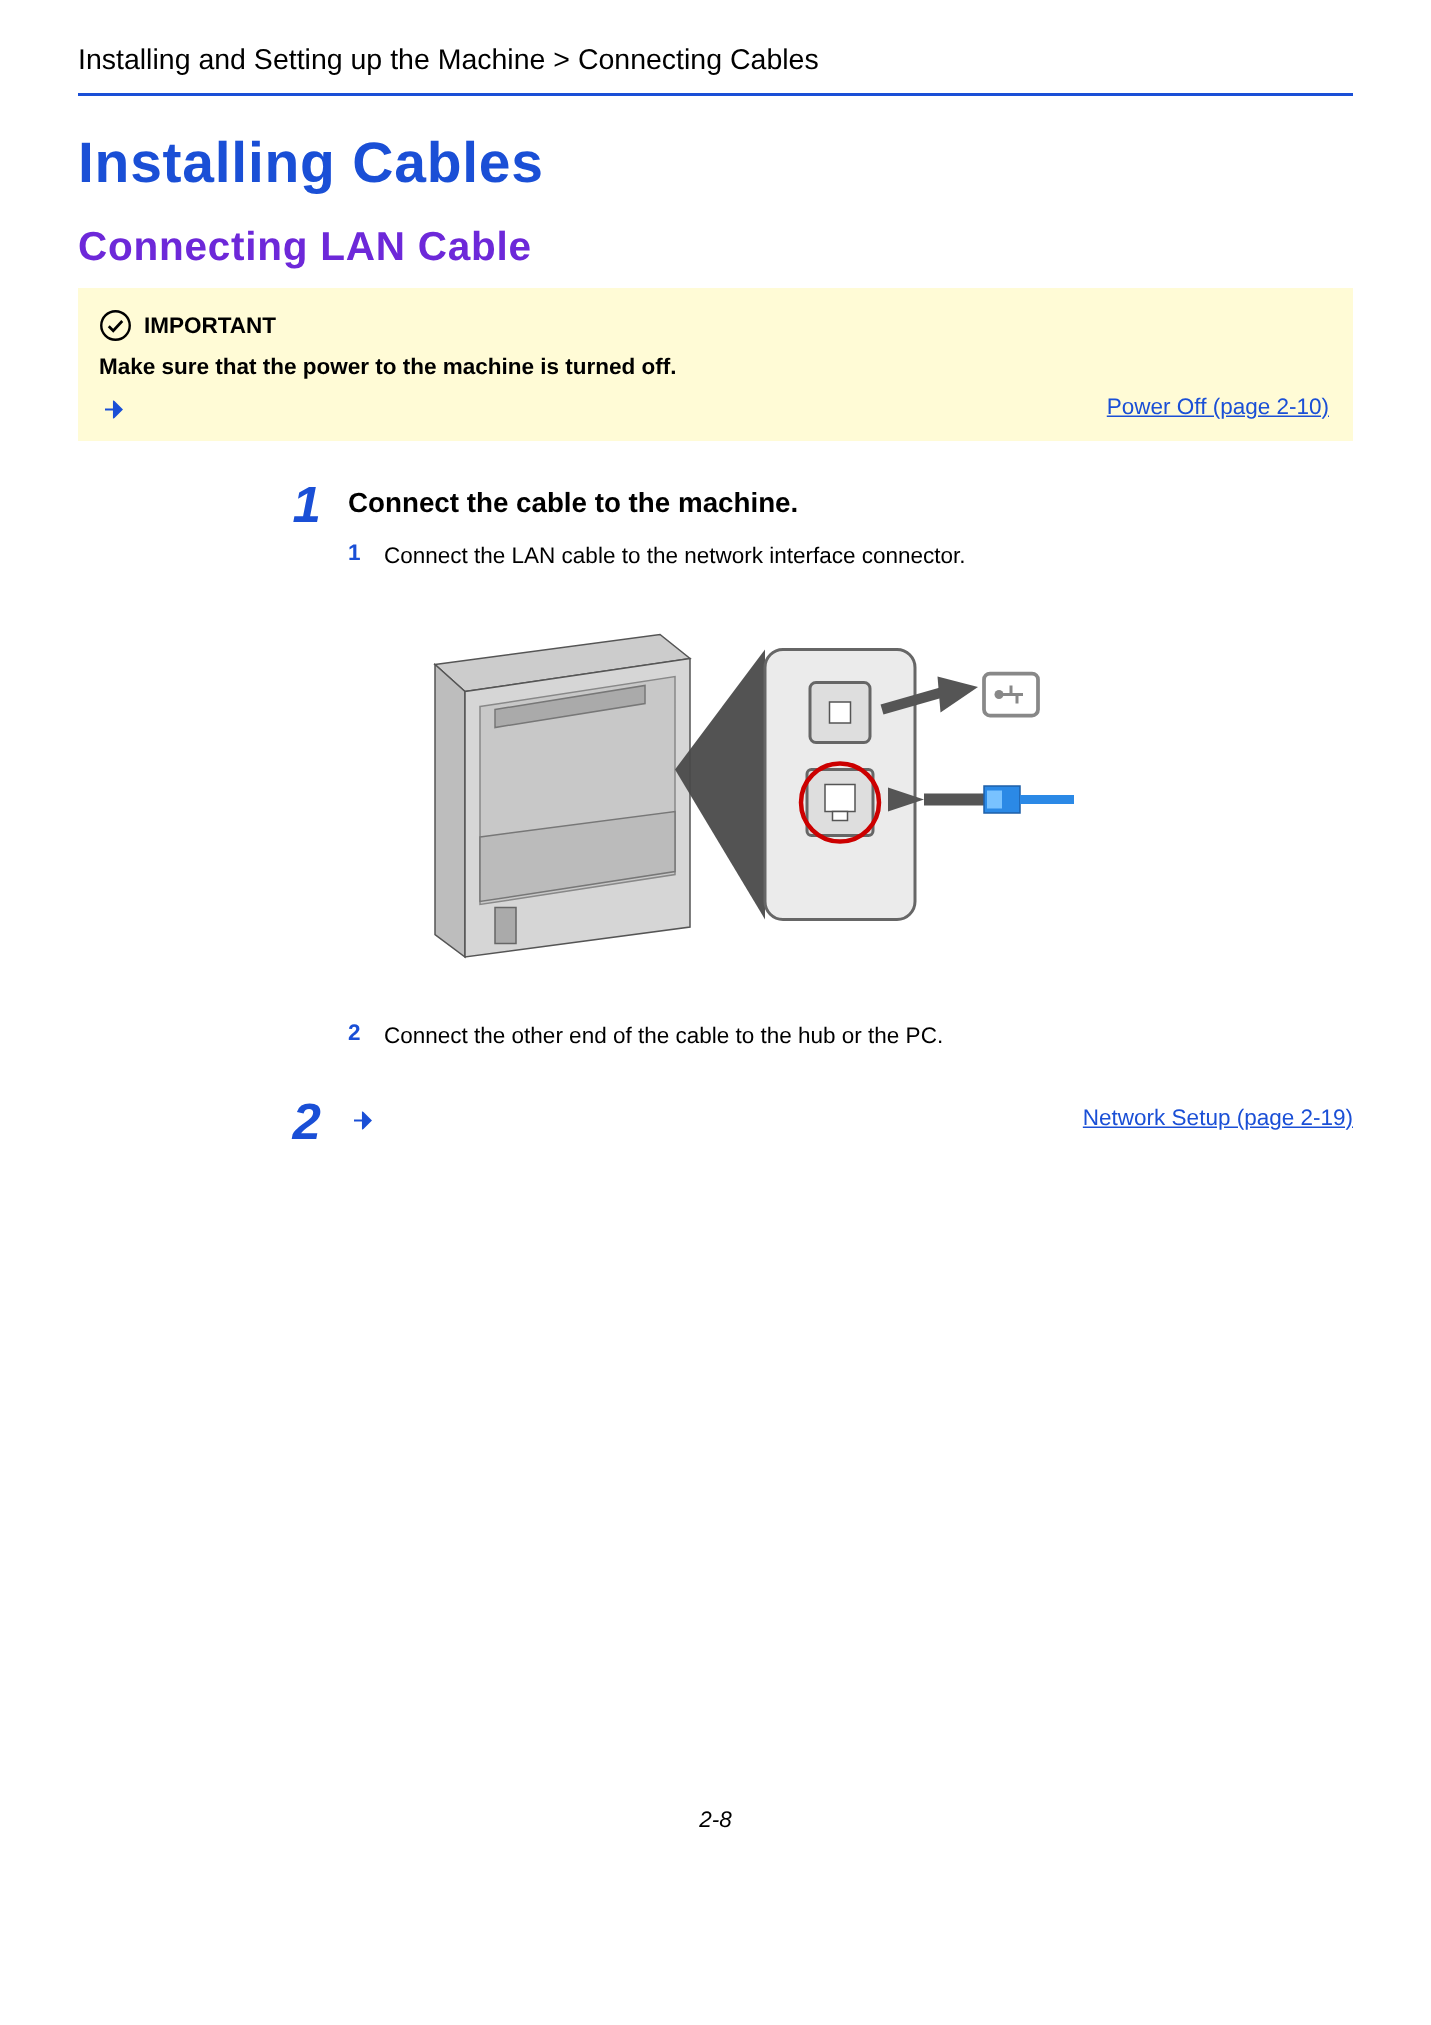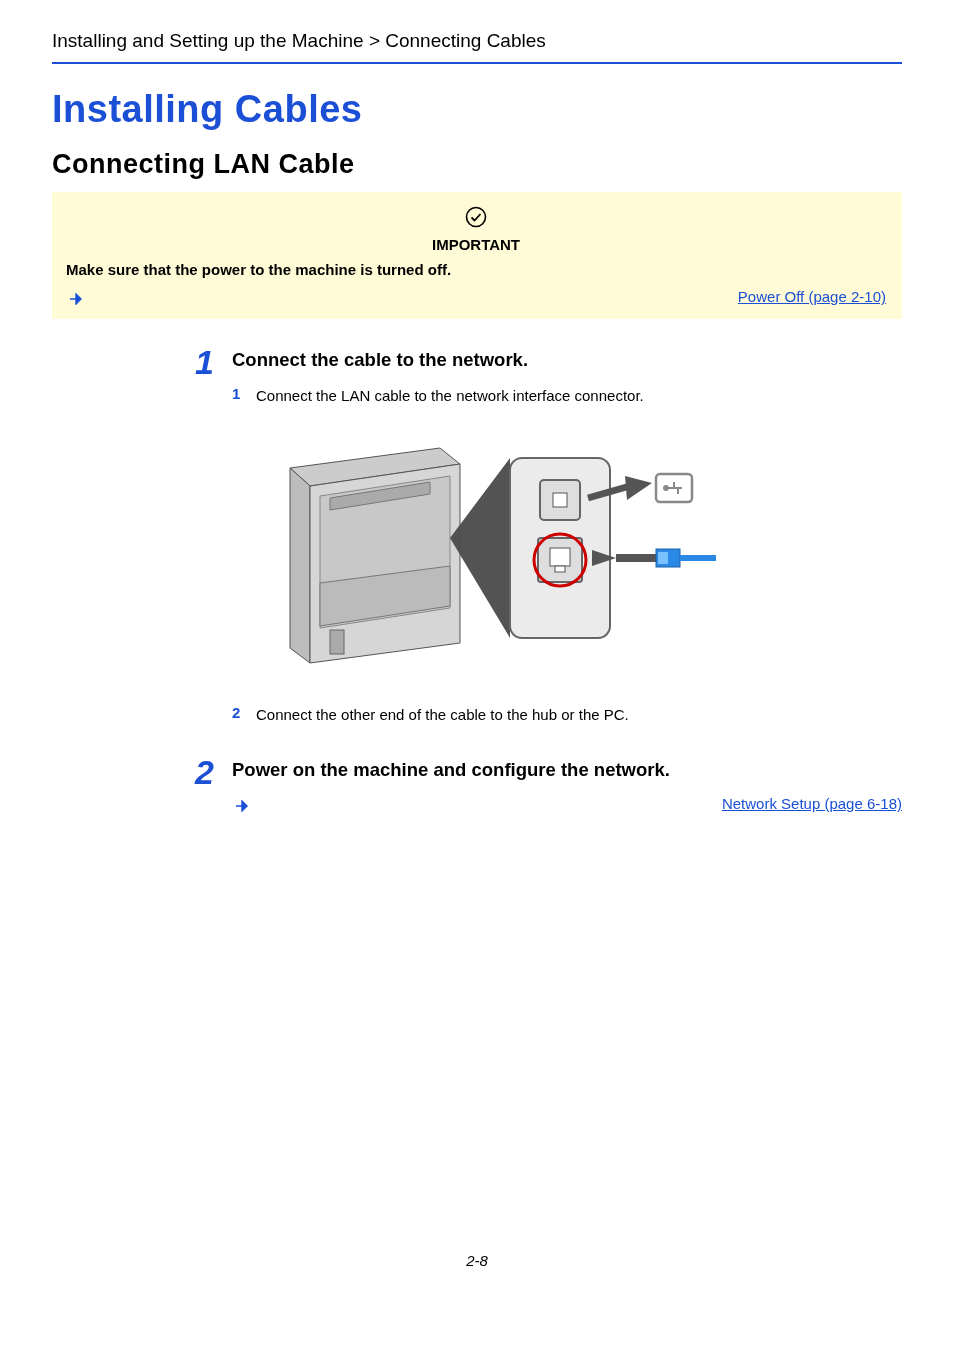--- a/index.html
+++ b/index.html
@@ -25,35 +25,34 @@
     font-weight: 900;
     font-size: 38px;
     color: #1a4fd6;
     margin: 24px 0 18px 0;
     letter-spacing: 0.5px;
   }
   h2.subtitle {
     font-family: Arial, Helvetica, sans-serif;
     font-weight: 900;
     font-size: 27px;
-    color: #000000;
+    color: #6d28d9;
     margin: 18px 0 12px 0;
     letter-spacing: 0.5px;
   }
   .callout {
     background: #fffbd6;
     padding: 14px 16px 14px 14px;
     margin: 0 0 0 0;
   }
   .callout-head {
     display: flex;
     align-items: center;
     gap: 8px;
     margin-bottom: 8px;
-    flex-direction: column;
   }
   .callout-head .label {
     font-weight: 700;
     font-size: 15px;
   }
   .callout-text {
     font-weight: 700;
     font-size: 15px;
     margin: 0 0 10px 0;
   }
@@ -163,21 +162,21 @@
       </span>
       <a class="ref-link">Power Off (page 2-10)</a>
     </div>
   </div>
 
   <div class="steps">
 
     <div class="step">
       <div class="bignum">1</div>
       <div class="step-body">
-        <div class="step-title">Connect the cable to the network.</div>
+        <div class="step-title">Connect the cable to the machine.</div>
 
         <div class="sub">
           <div class="subnum">1</div>
           <div class="subtext">Connect the LAN cable to the network interface connector.</div>
         </div>
 
         <div class="figure">
           <svg viewBox="0 0 460 260" width="460" height="260">
 
             <g>
@@ -224,28 +223,27 @@
         <div class="sub">
           <div class="subnum">2</div>
           <div class="subtext">Connect the other end of the cable to the hub or the PC.</div>
         </div>
       </div>
     </div>
 
     <div class="step">
       <div class="bignum">2</div>
       <div class="step-body">
-        <div class="step-title">Power on the machine and configure the network.</div>
         <div class="ref-row inner">
           <span class="arrow-icon">
             <svg viewBox="0 0 16 12" width="16" height="12">
                 <path d="M0 6 L10 6 M6 1 L11 6 L6 11 Z" fill="#1a4fd6" stroke="#1a4fd6" stroke-width="1.4"></path>
               </svg>
           </span>
-          <a class="ref-link">Network Setup (page 6-18)</a>
+          <a class="ref-link">Network Setup (page 2-19)</a>
         </div>
       </div>
     </div>
 
   </div>
 
   <div class="pagenum">2-8</div>
 
 </div>
 

